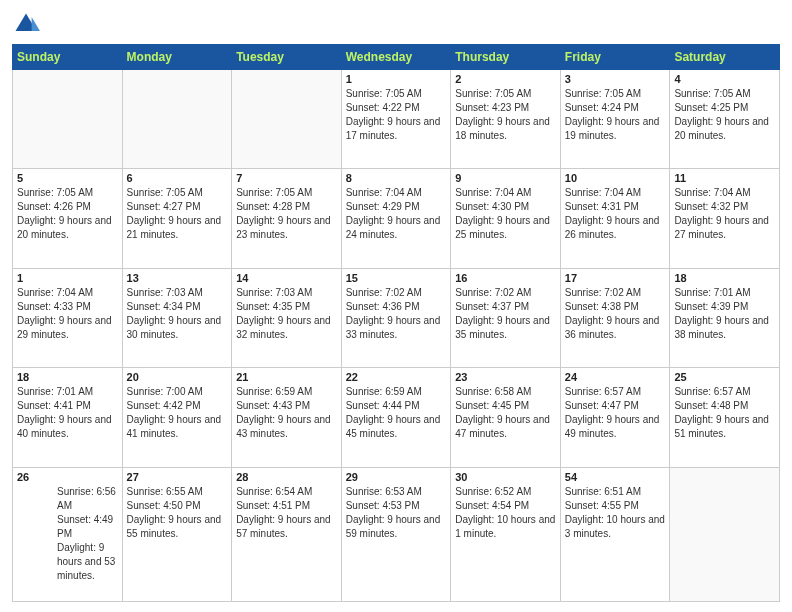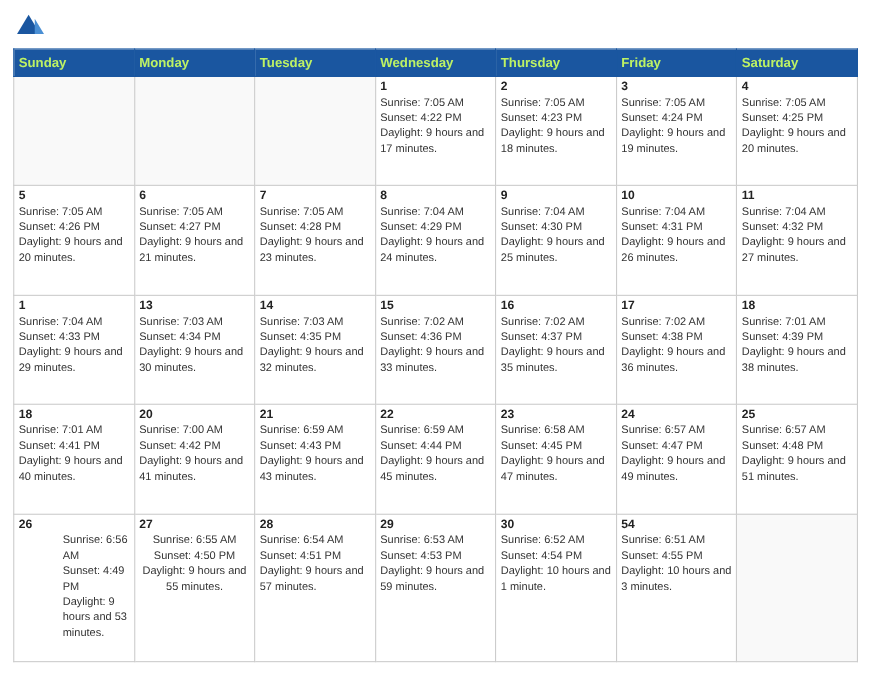--- a/index.html
+++ b/index.html
@@ -288,21 +288,21 @@
         </tr>
         <tr>
           <td>
             <div class="day-num">26</div>
             <div class="day-info" style="white-space: pre-line; margin-left: 40px;">Sunrise: 6:56 AM
 Sunset: 4:49 PM
 Daylight: 9 hours and 53 minutes.</div>
           </td>
           <td>
             <div class="day-num">27</div>
-            <div class="day-info" style="white-space: pre-line; text-align: center;">Sunrise: 6:55 AM
+            <div class="day-info" style="white-space: pre-line;">Sunrise: 6:55 AM
 Sunset: 4:50 PM
 Daylight: 9 hours and 55 minutes.</div>
           </td>
           <td>
             <div class="day-num">28</div>
             <div class="day-info" style="white-space: pre-line;">Sunrise: 6:54 AM
 Sunset: 4:51 PM
 Daylight: 9 hours and 57 minutes.</div>
           </td>
           <td>

